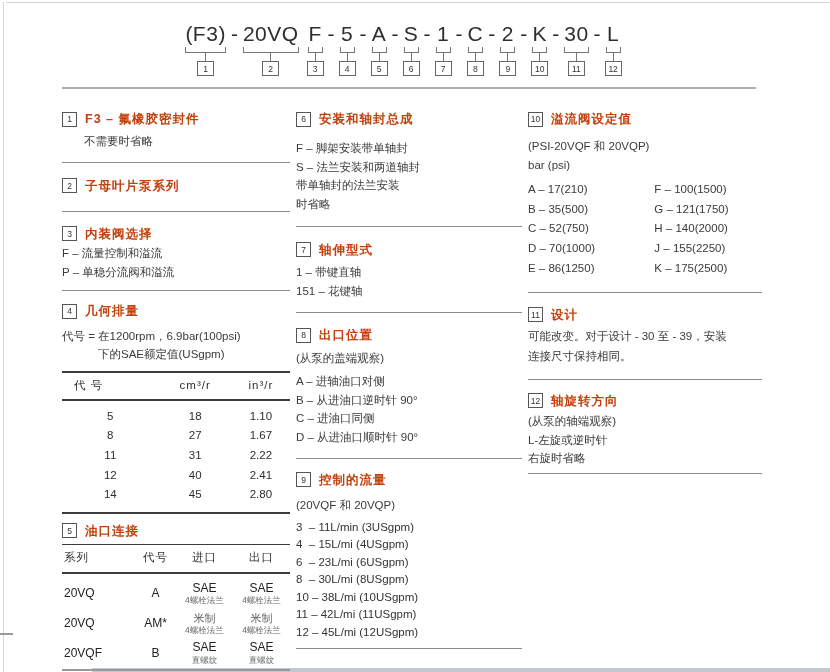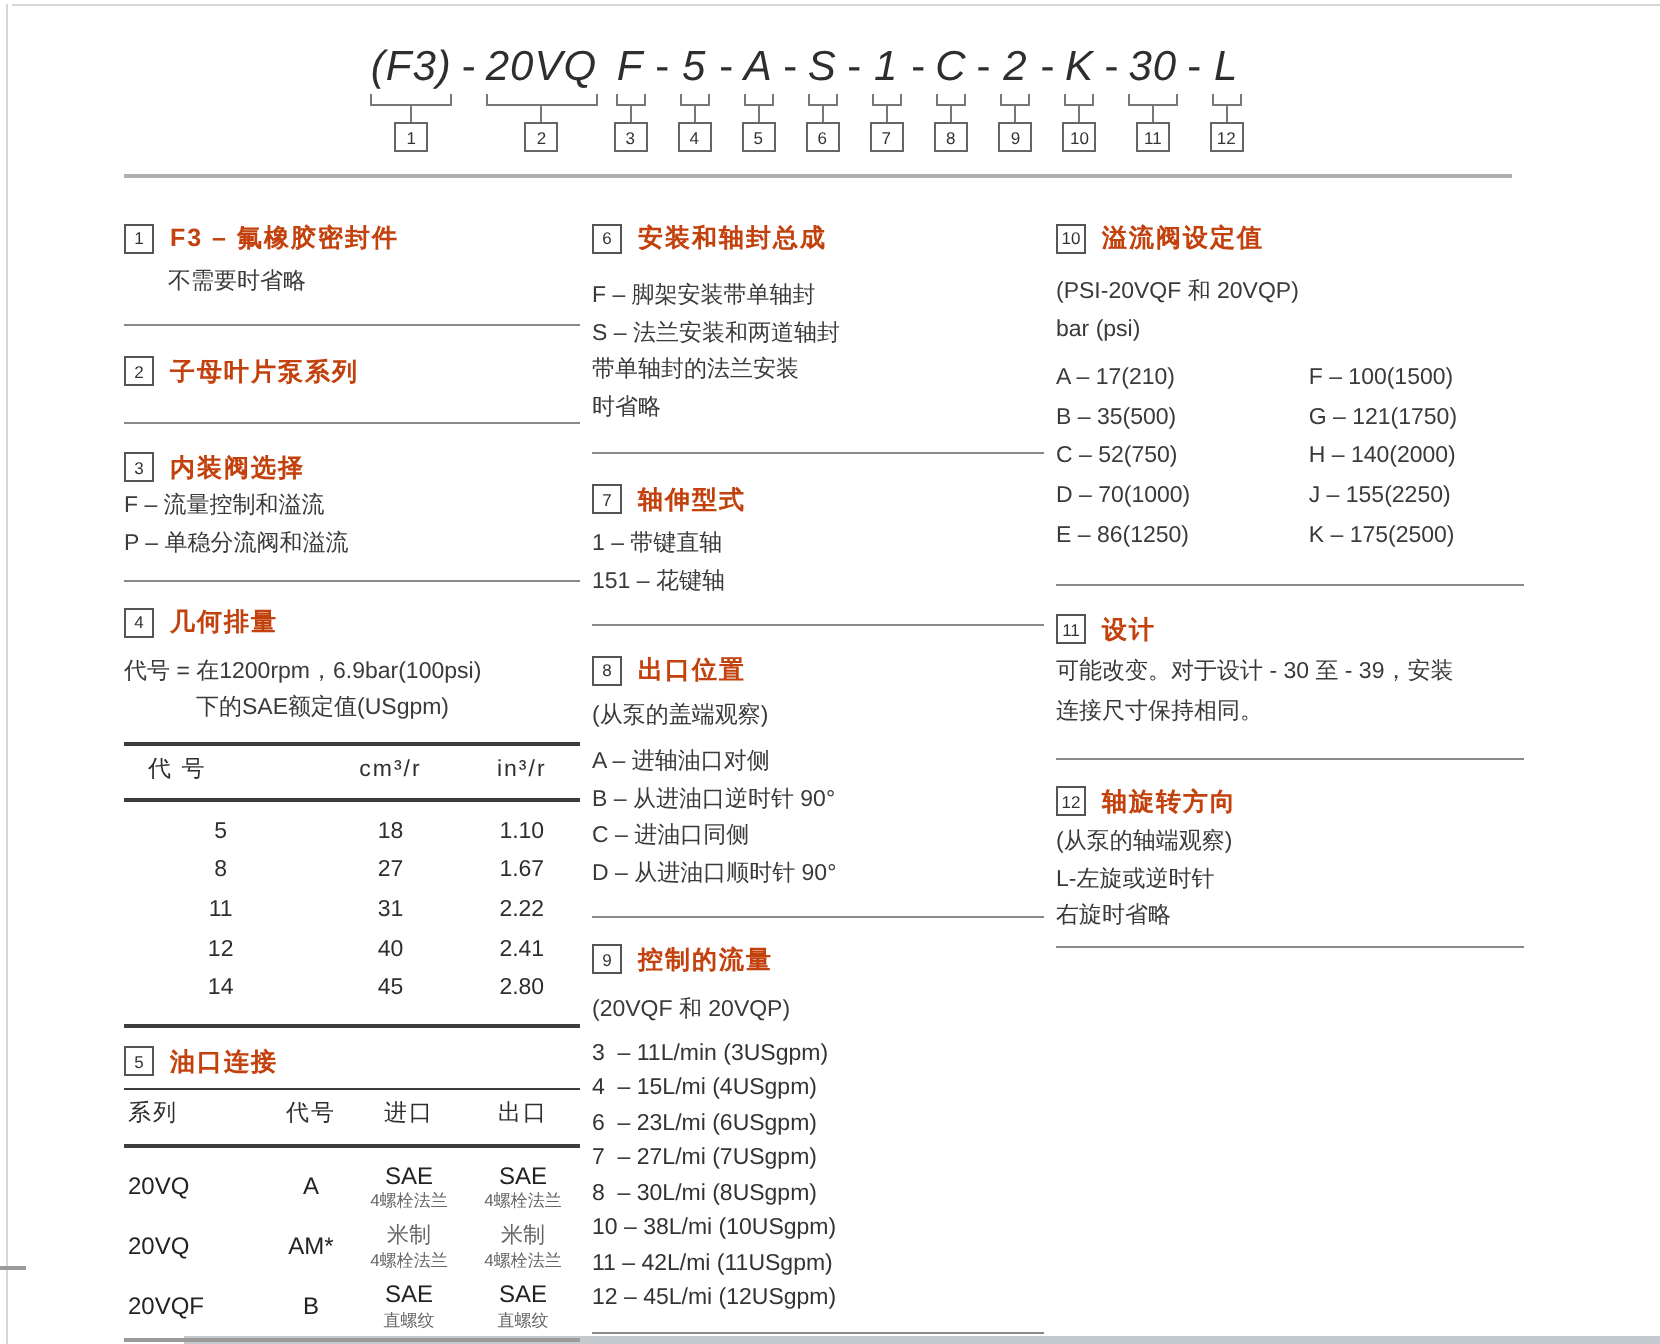--- a/index.html
+++ b/index.html
@@ -9,21 +9,21 @@
   }
   .page{position:absolute;inset:0;background:#ffffff;}
   .edge-top{position:absolute;left:6px;top:2px;right:0;height:1px;background:#d6d6d6;}
   .edge-left{position:absolute;left:3px;top:2px;width:1px;bottom:0;background:#d6d6d6;}
   .edge-dash{position:absolute;left:0;top:633px;width:13px;height:2px;background:#9a9a9a;}
   .bottom-shadow{position:absolute;left:92px;right:0;bottom:0;height:4px;background:#c3c9cd;}
 
   
   .code-header{position:absolute;left:0;top:22px;width:100%;display:flex;justify-content:center;align-items:flex-start;transform:translateX(-12px);}
   .seg{display:flex;flex-direction:column;align-items:center;}
-  .seg-text{font-size:21px;color:#2e2e2e;letter-spacing:0.5px;padding:0 1px;line-height:24px;font-style:italic;}
+  .seg-text{font-size:21px;color:#2e2e2e;letter-spacing:0.5px;padding:0 1px;line-height:24px;}
   .seg-bracket{align-self:stretch;height:5px;border-left:1px solid #777;border-right:1px solid #777;border-bottom:1px solid #777;margin:1px 1px 0 1px;}
   .seg-stem{width:1px;height:8px;background:#777;}
   .seg-num{min-width:13px;height:13px;padding:0 1px;border:1px solid #666;font-size:8.5px;color:#333;display:flex;align-items:center;justify-content:center;background:#fff;}
   .seg-sep{font-size:21px;color:#2e2e2e;line-height:24px;margin:0 4px;}
   .seg-gap{width:7px;}
 
   .top-rule{position:absolute;left:62px;top:87px;width:694px;height:2px;background:#aeaeae;}
 
   
   .col{position:absolute;top:106px;font-size:11.5px;line-height:1.45;}
@@ -346,21 +346,20 @@
 
     <div style="margin-top:12px;">
       <div class="sec-head" style="margin-bottom:8px;">
         <span class="numbox">9</span>
         <span class="sec-title">控制的流量</span>
       </div>
       <div class="note-line">(20VQF 和 20VQP)</div>
       <div class="s9-line pre">3  – 11L/min (3USgpm)</div>
       <div class="s9-line pre">4  – 15L/mi (4USgpm)</div>
       <div class="s9-line pre">6  – 23L/mi (6USgpm)</div>
-      <div class="s9-line pre">7  – 27L/mi (7USgpm)</div>
       <div class="s9-line pre">8  – 30L/mi (8USgpm)</div>
       <div class="s9-line pre">10 – 38L/mi (10USgpm)</div>
       <div class="s9-line pre">11 – 42L/mi (11USgpm)</div>
       <div class="s9-line pre">12 – 45L/mi (12USgpm)</div>
     </div>
     <div class="hr" style="margin-top:8px;"></div>
   </div>
 
   <div class="col col-right">
 

